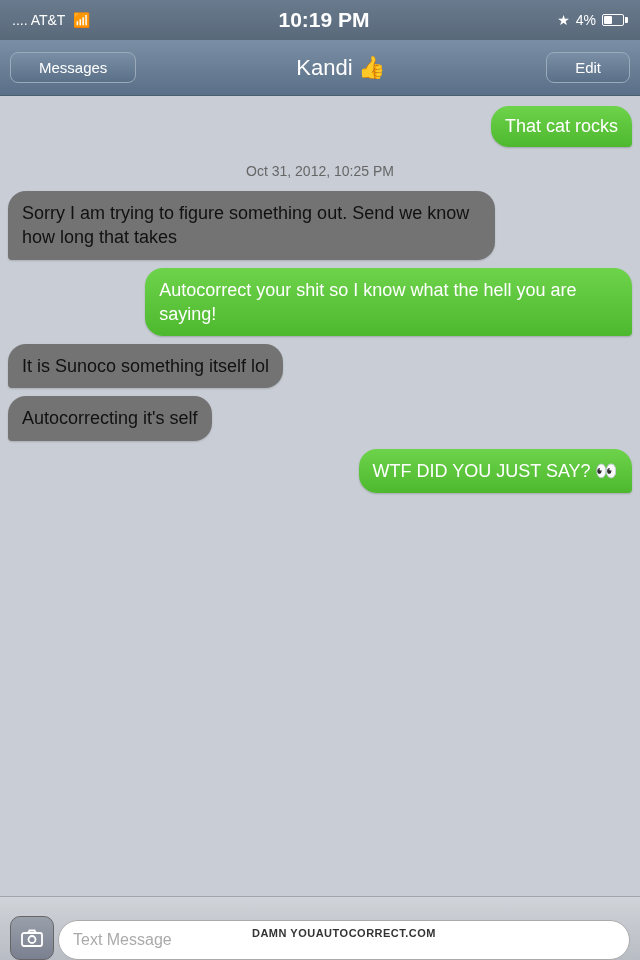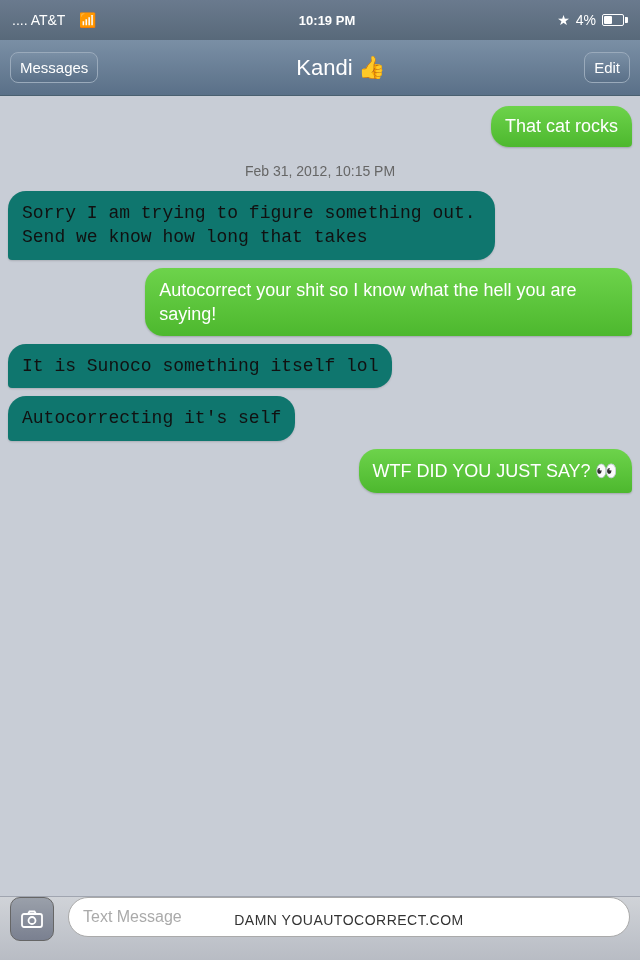--- a/index.html
+++ b/index.html
@@ -22,25 +22,25 @@
       align-items: center;
       justify-content: space-between;
       padding: 0 12px;
       color: white;
       font-size: 16px;
       font-weight: 500;
     }
     .status-left {
       display: flex;
       align-items: flex-end;
-      gap: 14px;
+      gap: 8px;
       font-size: 14px;
     }
     .status-center {
-      font-size: 13px;
+      font-size: 21px;
       font-weight: 600;
     }
     .status-right {
       display: flex;
       align-items: center;
       gap: 6px;
       font-size: 14px;
     }
 
     
@@ -54,21 +54,21 @@
       padding: 0 10px;
       border-bottom: 1px solid #4a6070;
     }
     .nav-button {
       background: linear-gradient(to bottom, #7a8fa5, #5a7088);
       border: 1px solid #9aaabb;
       border-radius: 8px;
       color: white;
       font-size: 15px;
       font-weight: 500;
-      padding: 6px 9px;
+      padding: 6px 28px;
       cursor: pointer;
     }
     .nav-title {
       color: white;
       font-size: 22px;
       font-weight: 400;
       display: flex;
       align-items: center;
       gap: 6px;
     }
@@ -109,25 +109,24 @@
       max-width: 78%;
       padding: 10px 14px;
       border-radius: 18px;
       font-size: 18px;
       line-height: 1.35;
       position: relative;
     }
 
     
     .bubble.incoming-bubble {
-      background: #0f766e;
+      background: #737373;
       color: #111;
       border-radius: 18px 18px 18px 4px;
       box-shadow: 0 1px 2px rgba(0,0,0,0.15);
-      font-family: Liberation Mono, monospace;
     }
 
     
     .bubble.outgoing-bubble {
       background: linear-gradient(to bottom, #6dd34b, #4db82e);
       color: white;
       border-radius: 18px 18px 4px 18px;
       box-shadow: 0 1px 2px rgba(0,0,0,0.2);
     }
 
@@ -151,23 +150,23 @@
 
     
     .input-bar {
       position: absolute;
       bottom: 0;
       width: 640px;
       height: 64px;
       background: linear-gradient(to bottom, #d0d3d8, #b8bcc4);
       border-top: 1px solid #a0a5b0;
       display: flex;
-      align-items: flex-start;
+      align-items: flex-end;
       padding: 0 10px;
-      gap: 14px;
+      gap: 4px;
     }
 
     .camera-btn {
       width: 44px;
       height: 44px;
       background: linear-gradient(to bottom, #9aa0aa, #7a8090);
       border-radius: 10px;
       border: 1px solid #666;
       display: flex;
       align-items: center;
@@ -188,25 +187,25 @@
       align-items: center;
       padding: 0 14px;
       font-size: 16px;
       color: #aaa;
       position: relative;
       overflow: hidden;
     }
 
     .text-input-wrapper .watermark {
       position: absolute;
-      bottom: 8px;
+      bottom: 20px;
       left: 50%;
       transform: translateX(-50%);
-      font-size: 14px;
-      font-weight: 400;
+      font-size: 11px;
+      font-weight: 700;
       color: #333;
       letter-spacing: 0.5px;
       white-space: nowrap;
       text-transform: uppercase;
     }
 
     .send-btn {
       width: 72px;
       height: 40px;
       background: linear-gradient(to bottom, #6dd34b, #4db82e);
@@ -278,21 +277,21 @@
 </div>
 
 <div class="messages-area">
 
   <div class="partial-row">
     <div class="partial-bubble">
       <span>That cat rocks</span>
     </div>
   </div>
 
-  <div class="timestamp">Feb 31, 2012, 10:15 PM</div>
+  <div class="timestamp">Oct 31, 2012, 10:25 PM</div>
 
   <div class="message-row incoming">
     <div class="bubble incoming-bubble">
       <span>Sorry I am trying to figure something out. Send we know how long that takes</span>
     </div>
   </div>
 
   <div class="message-row outgoing">
     <div class="bubble outgoing-bubble">
       <span>Autocorrect your shit so I know what the hell you are saying!</span>

